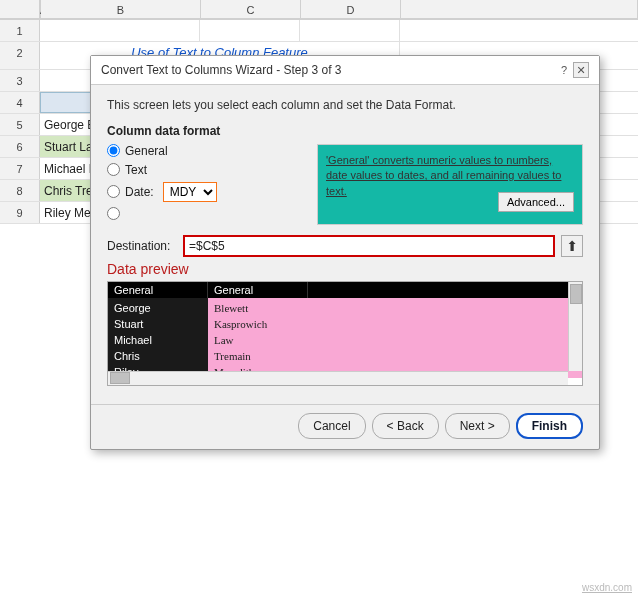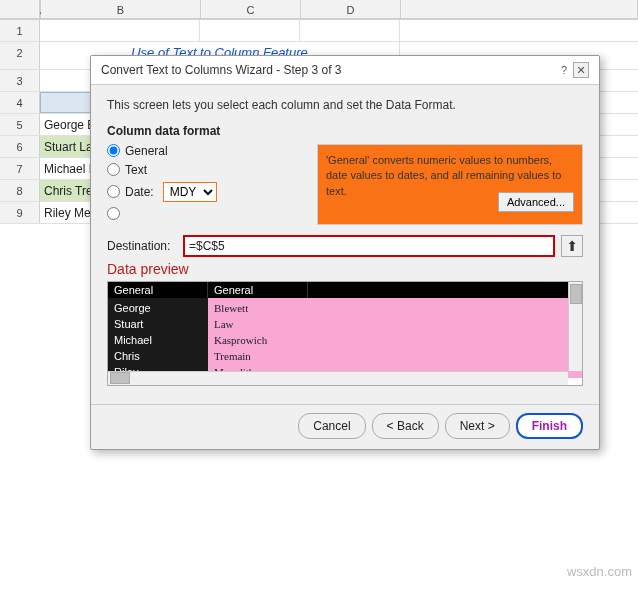--- a/index.html
+++ b/index.html
@@ -194,27 +194,28 @@
       font-size: 12px;
       padding: 1px 2px;
       border: 1px solid #f97316;
       background: #fff;
       margin-left: 4px;
       width: 54px;
     }
 
     .info-box {
       flex: 1;
-      background: #f97316;
+      background: #14b8a6;
       border: 1px solid #ccc;
       padding: 8px;
       font-size: 11px;
       color: #333;
       line-height: 1.4;
       margin-left: 10px;
+      text-decoration: underline;
     }
     .advanced-btn {
       display: block;
       margin-top: 8px;
       padding: 3px 8px;
       font-size: 11px;
       background: #f0f0f0;
       border: 1px solid #aaa;
       cursor: pointer;
       float: right;
@@ -358,31 +359,32 @@
       font-size: 12px;
       border: 1px solid #aaa;
       background: #f0f0f0;
       cursor: pointer;
       color: #222;
       border-radius: 12px;
     }
     .footer-btn-primary {
       background: #fff;
       border: 2px solid #1155cc;
-      color: #a21caf;
+      color: #0f172a;
       font-weight: bold;
     }
 
     
     .watermark {
       position: absolute;
-      bottom: 18px;
+      bottom: 4px;
       right: 6px;
-      font-size: 13px;
+      font-size: 10px;
       color: #bbb;
+      text-decoration: underline;
     }
   </style>
 </head>
 <body>
 
 <div class="spreadsheet">
 
   <div class="col-headers">
     <div class="col-header-corner"></div>
     <div class="col-header" style="width:0px;">A</div>
@@ -523,22 +525,22 @@
         <div class="preview-data-area">
           <div class="preview-col1">
             <div class="preview-row">George</div>
             <div class="preview-row">Stuart</div>
             <div class="preview-row">Michael</div>
             <div class="preview-row">Chris</div>
             <div class="preview-row">Riley</div>
           </div>
           <div class="preview-col2">
             <div class="preview-row">Blewett</div>
+            <div class="preview-row">Kasprowich</div>
             <div class="preview-row">Law</div>
-            <div class="preview-row">Kasprowich</div>
             <div class="preview-row">Tremain</div>
             <div class="preview-row">Meredith</div>
           </div>
         </div>
 
         <div class="preview-scrollbar-v">
           <div class="scroll-thumb-v"></div>
         </div>
         <div class="preview-scrollbar-h">
           <div class="scroll-thumb-h"></div>

